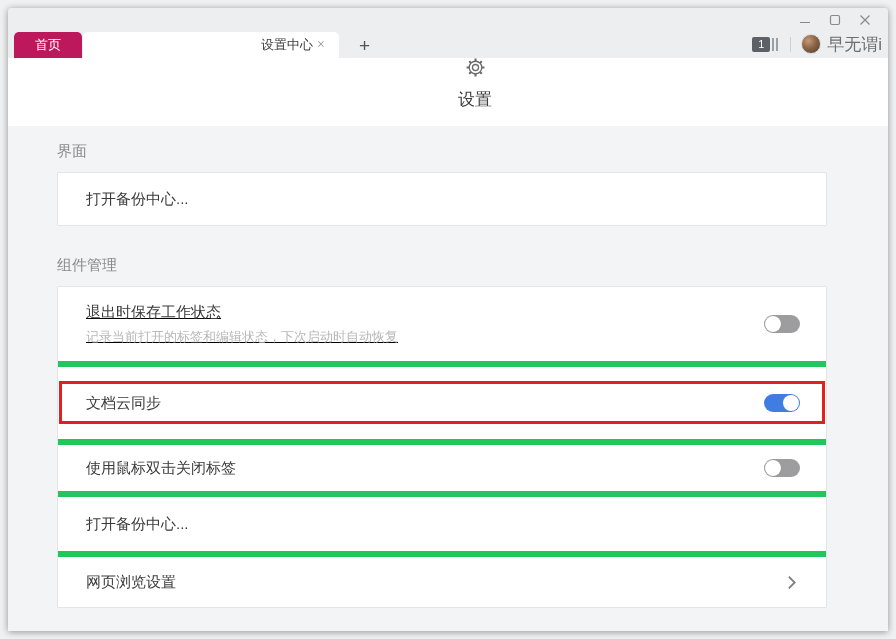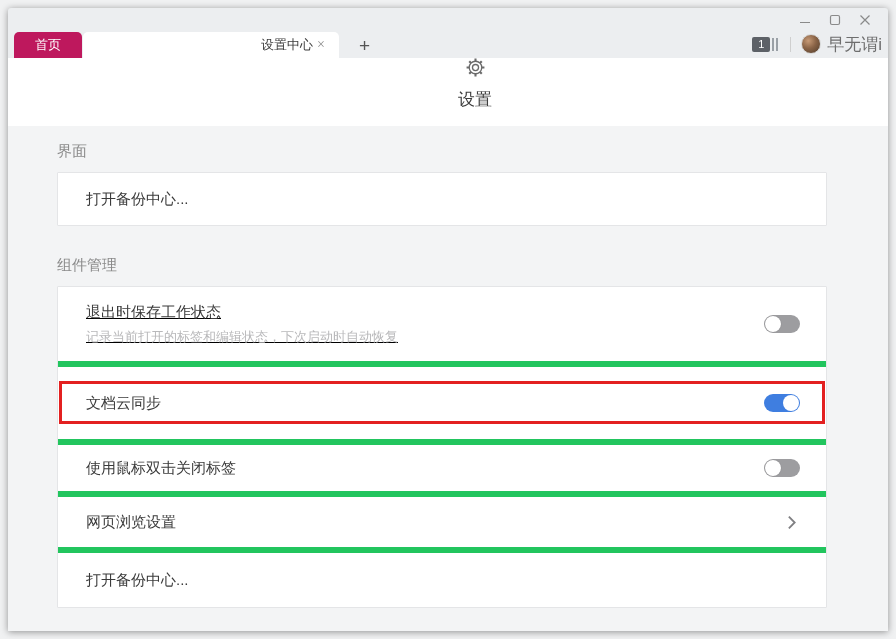--- a/index.html
+++ b/index.html
@@ -164,37 +164,37 @@
 
           <div class="row h52">
             <div class="row-text">
               <div class="row-title">使用鼠标双击关闭标签</div>
             </div>
             <div class="toggle toggle-off">
                 <div class="knob"></div>
               </div>
           </div>
 
+          <div class="row h60">
+            <div class="row-text">
+              <div class="row-title">打开备份中心...</div>
+            </div>
+          </div>
+
           <div class="row h56">
             <div class="row-text">
               <div class="row-title">网页浏览设置</div>
             </div>
             <span class="chevron">
               <svg width="17" height="17" viewBox="0 0 16 16">
                   <path d="M5.5 2.5 L11 8 L5.5 13.5" fill="none" stroke="currentColor" stroke-width="1.7"></path>
                 </svg>
             </span>
           </div>
 
-          <div class="row h60">
-            <div class="row-text">
-              <div class="row-title">打开备份中心...</div>
-            </div>
-          </div>
-
         </div>
 
         <div class="section-label sec-components">组件管理</div>
 
       </div>
     </div>
 
   </div>
 </div>
 

